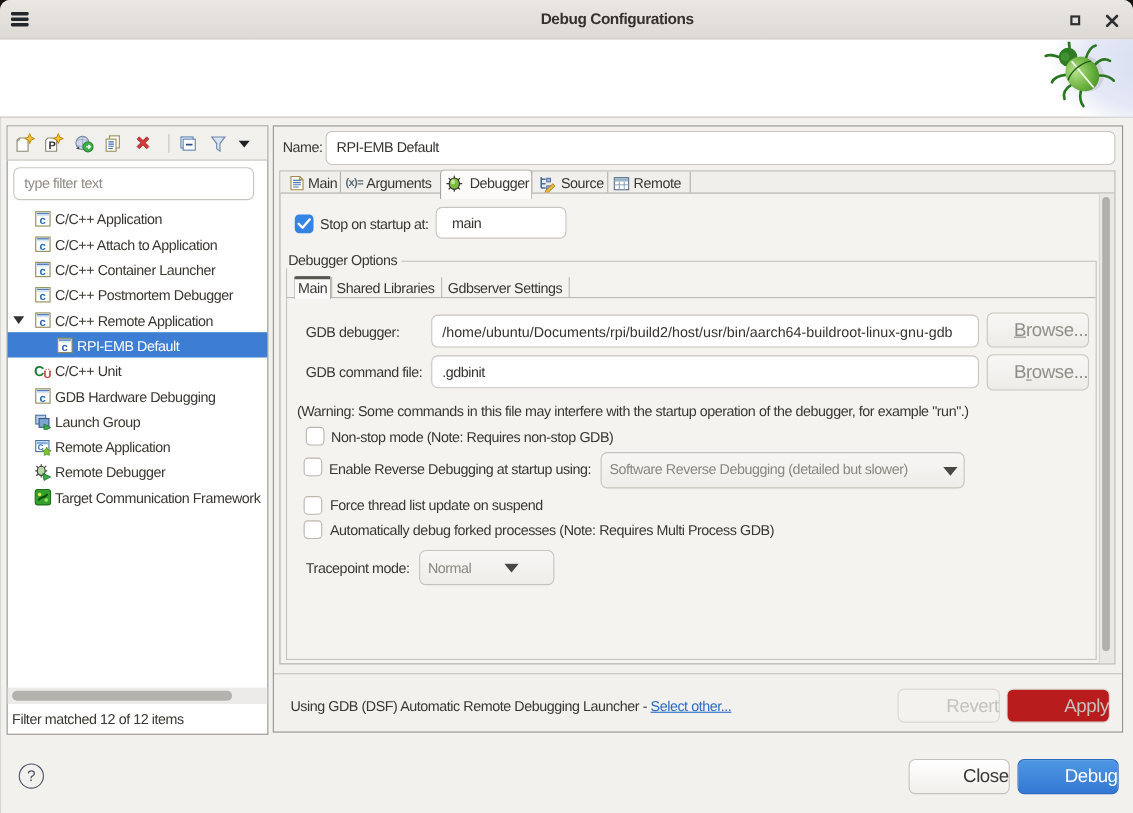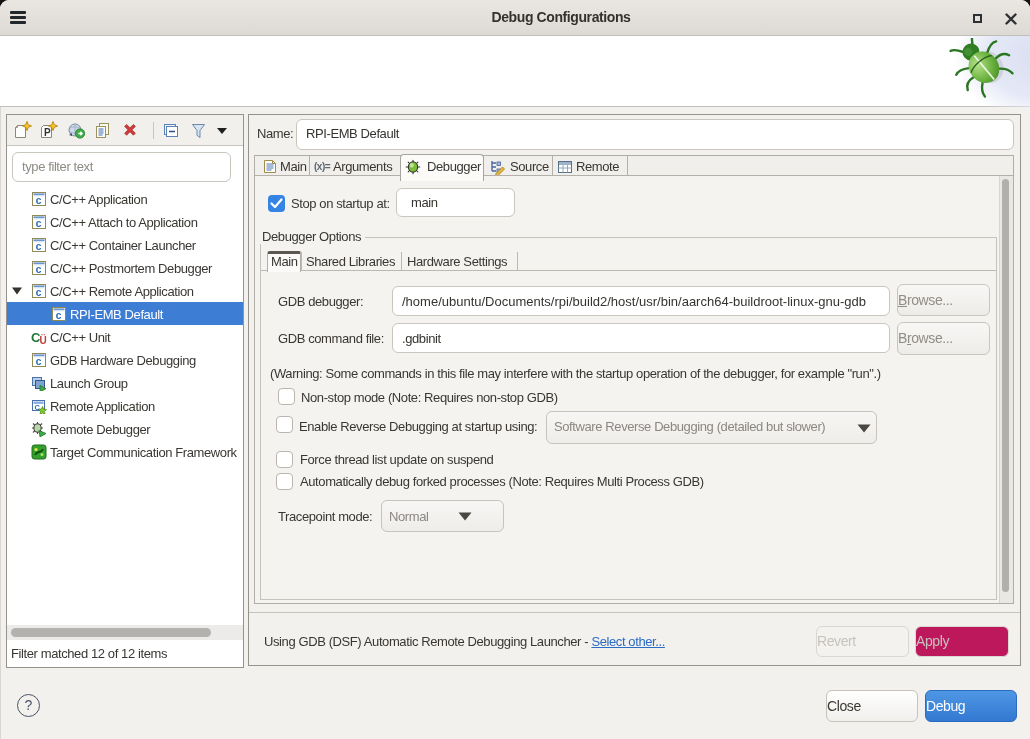--- a/index.html
+++ b/index.html
@@ -7,21 +7,21 @@
   body, div, span { font-family:"Liberation Sans", sans-serif; }
   #win { position:absolute; left:0; top:0; width:1030px; height:739px;
          background:#f2f1ee; border-radius:9px 9px 0 0; overflow:hidden; }
   .abs { position:absolute; }
   .lbl { position:absolute; font-size:13px; letter-spacing:-0.4px; color:#3a3733; white-space:nowrap; }
   .field { position:absolute; background:#ffffff; border:1px solid #c9c5bf; border-radius:6px; }
   .ftext { position:absolute; font-size:13px; letter-spacing:-0.4px; color:#363430; white-space:nowrap; }
   .gray { color:#8b8781; }
   .cb { position:absolute; width:17px; height:17px; background:#fff;
         border:1px solid #bab6b0; border-radius:4px; }
-  .btn { position:absolute; border-radius:6px; font-size:14px; letter-spacing:-0.4px; text-align:left; }
+  .btn { position:absolute; border-radius:6px; font-size:17px; letter-spacing:-0.4px; text-align:right; }
 </style>
 </head>
 <body>
 <div id="win">
 
   <div class="abs" style="left:0;top:36px;width:1px;height:703px;background:#dad7d3;"></div>
 
   <div class="abs" style="left:0;top:0;width:1030px;height:36px;
        background:linear-gradient(#eae7e3,#ddd9d4);border-bottom:1px solid #c1bdb7;"></div>
   <div class="abs" style="left:10px;top:11px;width:16px;height:14px;">
@@ -291,21 +291,21 @@
     <div class="abs" style="left:259px;top:229px;padding:0 4px 0 3px;background:#f4f3f0;font-size:13px;letter-spacing:-0.4px;color:#3a3733;">Debugger Options</div>
 
     <div class="abs" style="left:301px;top:252px;width:1px;height:19px;background:#bcb8b2;"></div>
     <div class="abs" style="left:401px;top:252px;width:1px;height:19px;background:#bcb8b2;"></div>
     <div class="abs" style="left:517px;top:252px;width:1px;height:19px;background:#bcb8b2;"></div>
     <div class="abs" style="left:261px;top:238px;width:735px;height:33px;border-bottom:1px solid #bcb8b2;"></div>
     <div class="abs" style="left:267px;top:251px;width:34px;height:21px;background:#fbfaf9;
          border:1px solid #b3afa9;border-bottom:none;border-top:3px solid #5a5751;border-radius:3px 2px 0 0;"></div>
     <div class="lbl" style="left:271px;top:254px;">Main</div>
     <div class="lbl" style="left:306px;top:254px;text-align:center;">Shared Libraries</div>
-    <div class="lbl" style="left:407px;top:254px;">Hardware Settings</div>
+    <div class="lbl" style="left:407px;top:254px;">Gdbserver Settings</div>
 
     <div class="lbl" style="left:278px;top:294px;">GDB debugger:</div>
     <div class="field" style="left:392px;top:286px;width:498px;height:30px;"></div>
     <div class="ftext" style="left:402px;top:294px;letter-spacing:0;">/home/ubuntu/Documents/rpi/build2/host/usr/bin/aarch64-buildroot-linux-gnu-gdb</div>
     <div class="btn" style="left:897px;top:284px;width:93px;height:32px;line-height:30px;
          border:1px solid #c9c5bf;background:linear-gradient(#f8f7f5,#eeece9);color:#918d87;"><span style="text-decoration:underline;">B</span>rowse...</div>
 
     <div class="lbl" style="left:278px;top:331px;">GDB command file:</div>
     <div class="field" style="left:392px;top:323px;width:498px;height:30px;"></div>
     <div class="ftext" style="left:402px;top:331px;">.gdbinit</div>
@@ -339,21 +339,21 @@
     <svg class="abs" style="left:458px;top:512px;" width="14" height="9" viewBox="0 0 14 9">
         <path d="M0.5 0.5 h13 l-6.5 8 z" fill="#4a4641"></path>
       </svg>
   </div>
 
   <div class="abs" style="left:249px;top:612px;width:771px;height:1px;background:#c6c2bc;"></div>
   <div class="lbl" style="left:264px;top:634px;">Using GDB (DSF) Automatic Remote Debugging Launcher - <span style="color:#2b6cc4;text-decoration:underline;">Select other...</span></div>
   <div class="btn" style="left:816px;top:626px;width:93px;height:31px;line-height:29px;
        border:1px solid #dbd7d2;background:#f4f2ef;color:#c6c3be;">Revert</div>
   <div class="btn" style="left:915px;top:626px;width:94px;height:31px;line-height:29px;
-       border:1px solid #dbd7d2;background:#be185d;color:#c6c3be;">Apply</div>
+       border:1px solid #dbd7d2;background:#b91c1c;color:#c6c3be;">Apply</div>
 
   <div class="abs" style="left:17px;top:694px;width:23px;height:23px;border:1.6px solid #4a5468;
        border-radius:50%;text-align:center;line-height:20px;font-size:14px;color:#4a5468;">?</div>
   <div class="btn" style="left:826px;top:690px;width:92px;height:32px;line-height:30px;
        border:1px solid #c6c2bc;background:linear-gradient(#ffffff,#f1efec);color:#3b3834;">Close</div>
   <div class="btn" style="left:925px;top:690px;width:92px;height:32px;line-height:30px;
        border:1px solid #2a6cc0;background:linear-gradient(#4e97e4,#3478d2);color:#ffffff;">Debug</div>
 
 </div>
 

